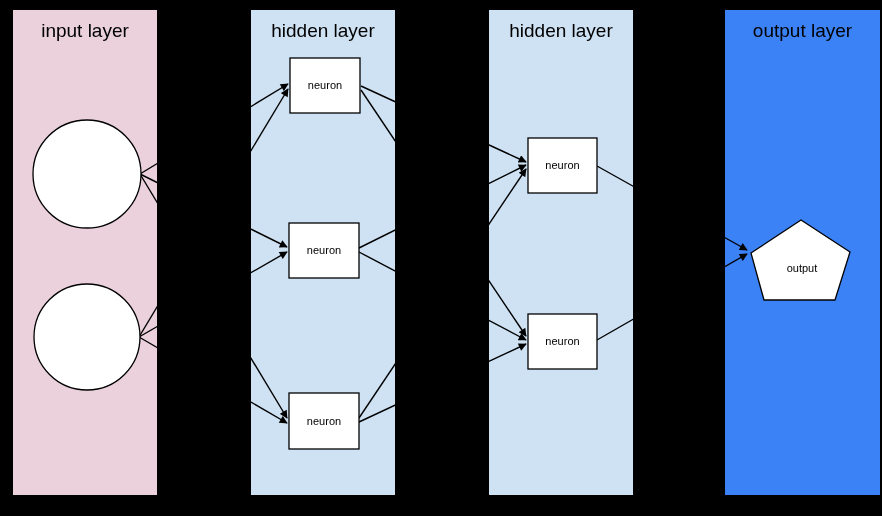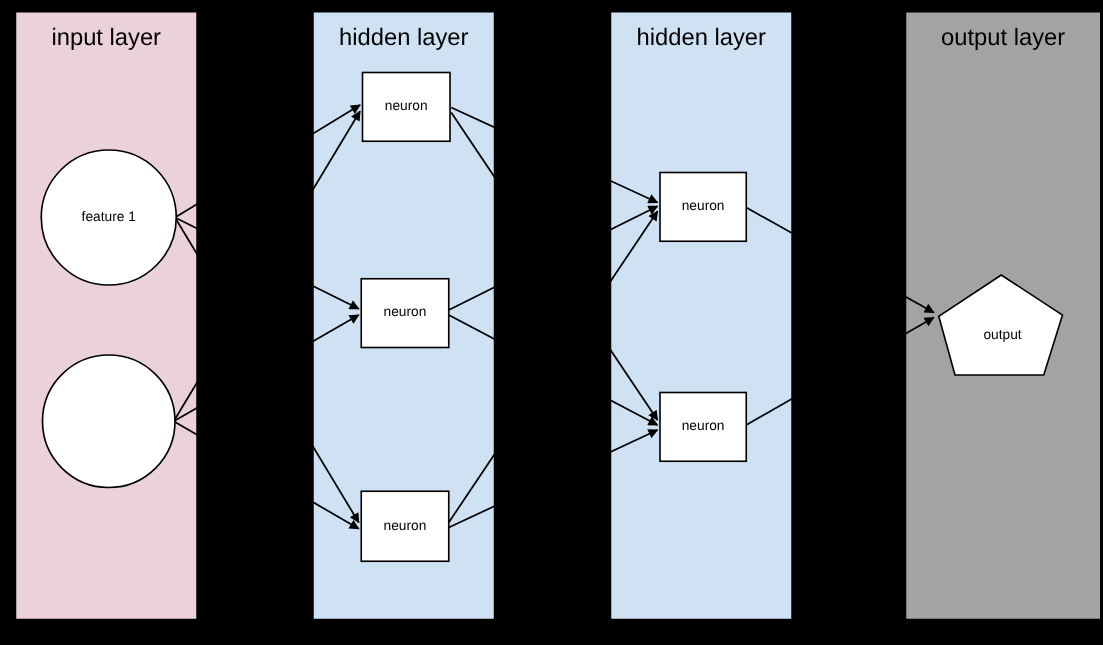--- a/index.html
+++ b/index.html
@@ -25,21 +25,21 @@
 
   <div class="layer" style="left: 13px; width: 144px; background: rgb(234, 209, 220);">
     <div class="layer-title">input layer</div>
   </div>
   <div class="layer" style="left: 251px; width: 144px; background: rgb(207, 226, 243);">
     <div class="layer-title">hidden layer</div>
   </div>
   <div class="layer" style="left: 489px; width: 144px; background: rgb(207, 226, 243);">
     <div class="layer-title">hidden layer</div>
   </div>
-  <div class="layer" style="left: 725px; width: 155px; background: #a3a3a3;">
+  <div class="layer" style="left: 725px; width: 155px; background: #3b82f6;">
     <div class="layer-title">output layer</div>
   </div>
 
   <svg class="edges-svg" width="882" height="516" viewBox="0 0 882 516">
     <defs>
       <marker id="arrow" viewBox="0 0 10 10" refX="9" refY="5" markerWidth="10" markerHeight="8" markerUnits="userSpaceOnUse" orient="auto">
         <path d="M0,0 L10,5 L0,10 z" fill="#000000"></path>
       </marker>
     </defs>
 
@@ -67,21 +67,20 @@
       <circle class="node-shape" cx="87" cy="337" r="53"></circle>
       <rect class="node-shape" x="290" y="58" width="70" height="55"></rect>
       <rect class="node-shape" x="289" y="223" width="70" height="55"></rect>
       <rect class="node-shape" x="289" y="393" width="70" height="56"></rect>
       <rect class="node-shape" x="528" y="138" width="69" height="55"></rect>
       <rect class="node-shape" x="528" y="314" width="69" height="55"></rect>
       <polygon class="node-shape" points="801,220 751,253 764,300 835,300 850,252"></polygon>
     </g>
   </svg>
 
-  <div class="node-label" style="left:27px;top:166px;width:120px;">feature 1</div>
 
   <div class="node-label" style="left:290px;top:77px;width:70px;">neuron</div>
   <div class="node-label" style="left:289px;top:242px;width:70px;">neuron</div>
   <div class="node-label" style="left:289px;top:413px;width:70px;">neuron</div>
 
   <div class="node-label" style="left:528px;top:157px;width:69px;">neuron</div>
   <div class="node-label" style="left:528px;top:333px;width:69px;">neuron</div>
 
   <div class="node-label" style="left:752px;top:260px;width:100px;">output</div>
 

